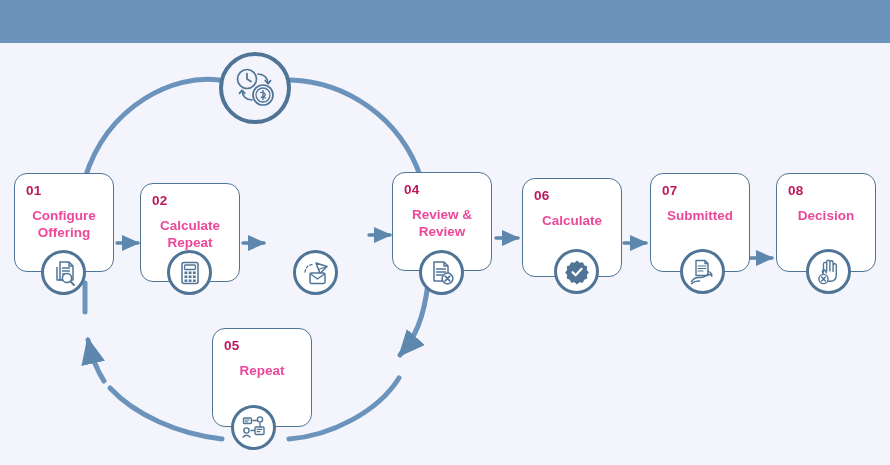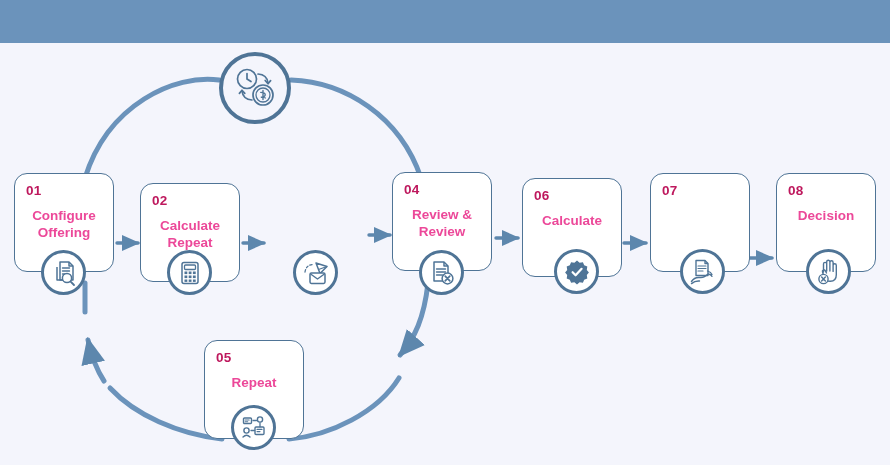--- a/index.html
+++ b/index.html
@@ -198,21 +198,21 @@
   <div class="icon-badge" style="left:419px; top:250px;">
     <svg width="28" height="28" viewBox="0 0 28 28" xmlns="http://www.w3.org/2000/svg">
       <path d="M6 3 h10 l4 4 v15 h-14 z" fill="none" stroke="#4f7496" stroke-width="1.5" stroke-linejoin="round"></path>
       <path d="M16 3 v4 h4" fill="none" stroke="#4f7496" stroke-width="1.5" stroke-linejoin="round"></path>
       <path d="M8.5 10 h9 M8.5 13 h9 M8.5 16 h6" stroke="#4f7496" stroke-width="1.4" stroke-linecap="round"></path>
       <circle cx="19.5" cy="19.5" r="5.4" fill="#fff" stroke="#4f7496" stroke-width="1.5"></circle>
       <path d="M17.2 17.2 L21.8 21.8 M21.8 17.2 L17.2 21.8" stroke="#4f7496" stroke-width="1.7" stroke-linecap="round"></path>
     </svg>
   </div>
 
-  <div class="card" style="left:204px; top:328px;margin-top:12px;">
+  <div class="card" style="left:212px; top:328px;">
     <span class="card-num">05</span>
     <div class="card-title">
       <span>Repeat</span>
     </div>
   </div>
   <div class="icon-badge" style="left:231px; top:405px;">
     <svg width="28" height="28" viewBox="0 0 28 28" xmlns="http://www.w3.org/2000/svg">
       <rect x="3.5" y="4" width="8" height="5.5" rx="1" fill="none" stroke="#4f7496" stroke-width="1.4"></rect>
       <path d="M5.2 6 h4 M5.2 7.8 h2.5" stroke="#4f7496" stroke-width="1.1" stroke-linecap="round"></path>
       <circle cx="20" cy="5.5" r="2.6" fill="none" stroke="#4f7496" stroke-width="1.4"></circle>
@@ -232,20 +232,23 @@
   </div>
   <div class="icon-badge" style="left:554px; top:249px;">
     <svg width="26" height="26" viewBox="0 0 26 26" xmlns="http://www.w3.org/2000/svg">
       <path d="M13 1.6 l2.6 2.1 3.3 -0.5 1.3 3.1 3.1 1.3 -0.5 3.3 2.1 2.6 -2.1 2.6 0.5 3.3 -3.1 1.3 -1.3 3.1 -3.3 -0.5 -2.6 2.1 -2.6 -2.1 -3.3 0.5 -1.3 -3.1 -3.1 -1.3 0.5 -3.3 -2.1 -2.6 2.1 -2.6 -0.5 -3.3 3.1 -1.3 1.3 -3.1 3.3 0.5 z" fill="#4f7496"></path>
       <path d="M8.6 13.2 L11.6 16.3 L17.6 9.8" fill="none" stroke="#ffffff" stroke-width="2.2" stroke-linecap="round" stroke-linejoin="round"></path>
     </svg>
   </div>
 
   <div class="card" style="left:650px; top:173px;">
     <span class="card-num">07</span>
+    <div class="card-title">
+      <span>Submitted</span>
+    </div>
   </div>
   <div class="icon-badge" style="left:680px; top:249px;">
     <svg width="28" height="28" viewBox="0 0 28 28" xmlns="http://www.w3.org/2000/svg">
       <path d="M7 2.5 h9 l3 3 v12 h-12 z" fill="none" stroke="#4f7496" stroke-width="1.4" stroke-linejoin="round"></path>
       <path d="M16 2.5 v3 h3" fill="none" stroke="#4f7496" stroke-width="1.4" stroke-linejoin="round"></path>
       <path d="M9 8 h8 M9 10.5 h8 M9 13 h5" stroke="#4f7496" stroke-width="1.2" stroke-linecap="round"></path>
       <path d="M18.5 13 q3.5 1 4.5 3.5 M19.5 16 q2.5 0.6 3.5 2.4" fill="none" stroke="#4f7496" stroke-width="1.3" stroke-linecap="round"></path>
       <path d="M2.5 23.5 q3 -4.5 8 -4 q3 0.3 5 -0.8 q2 -1 3 -2.3" fill="none" stroke="#4f7496" stroke-width="1.5" stroke-linecap="round" stroke-linejoin="round"></path>
       <path d="M2.5 25.6 q3.5 -3 8 -2.6" fill="none" stroke="#4f7496" stroke-width="1.4" stroke-linecap="round"></path>
     </svg>

